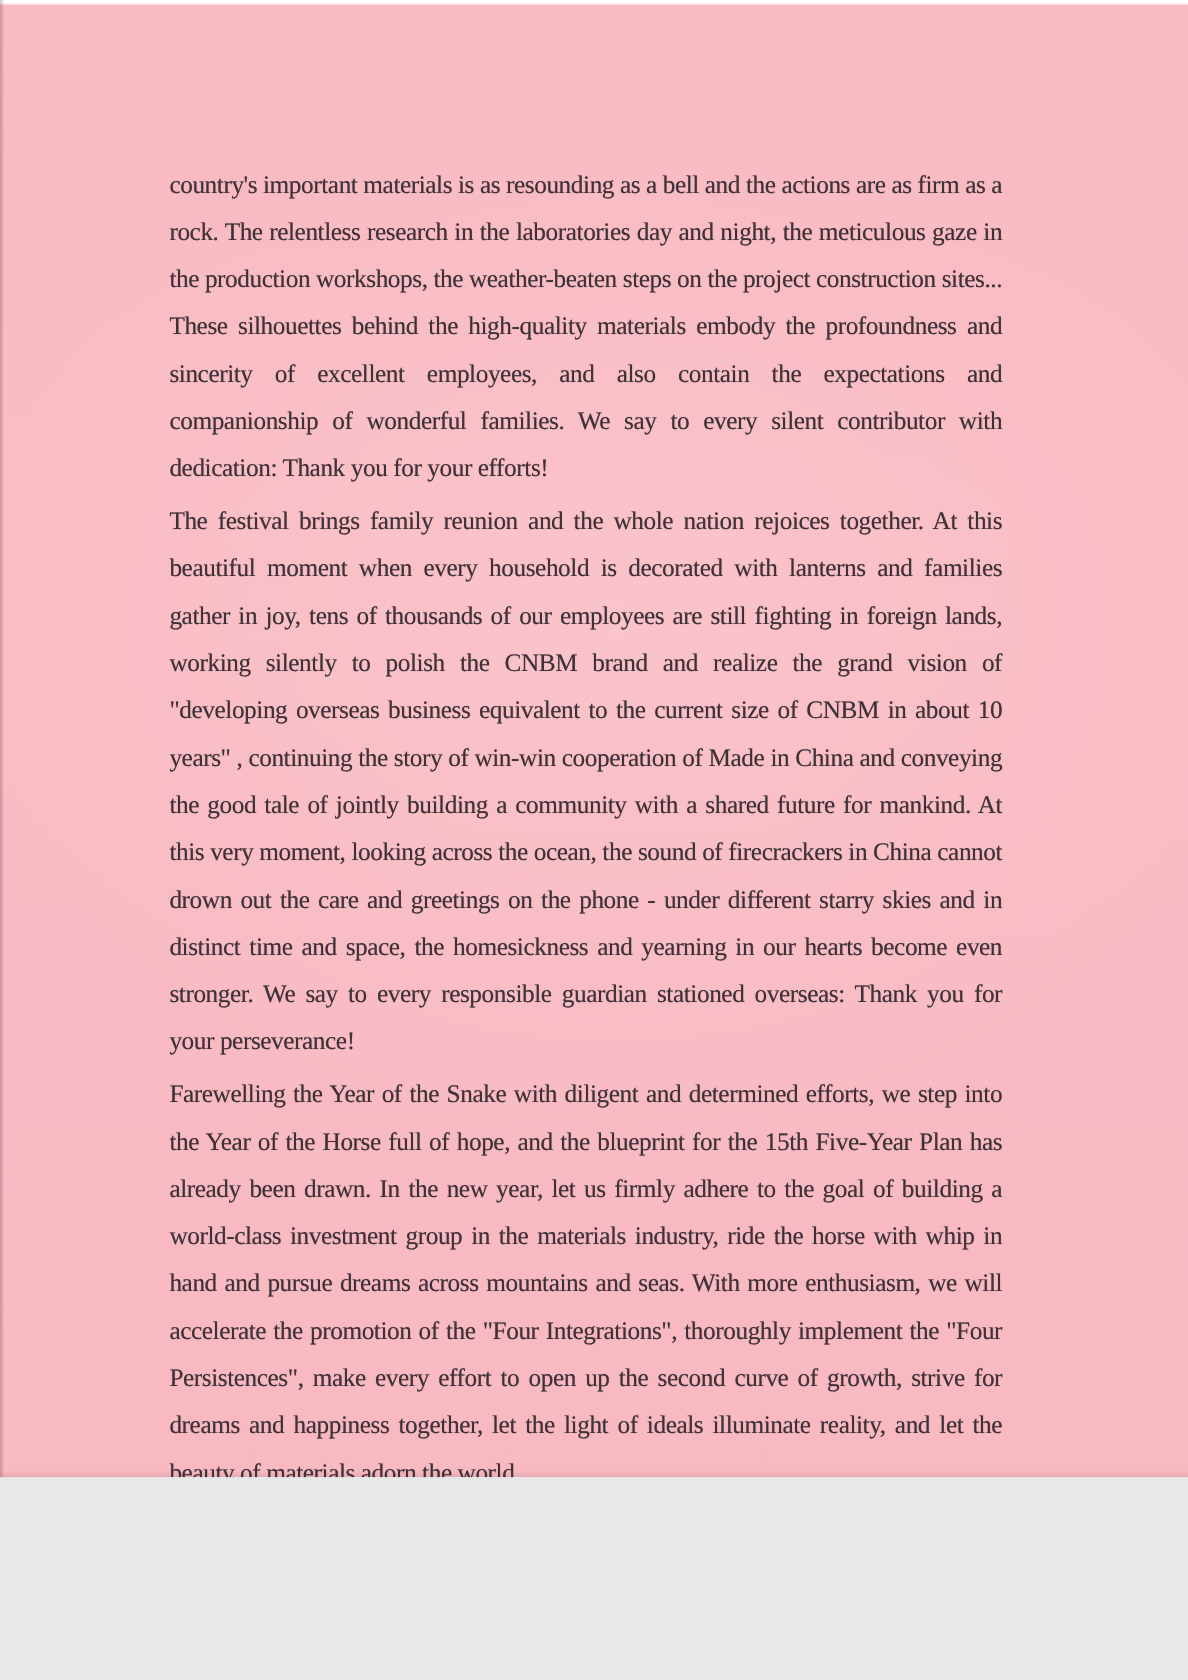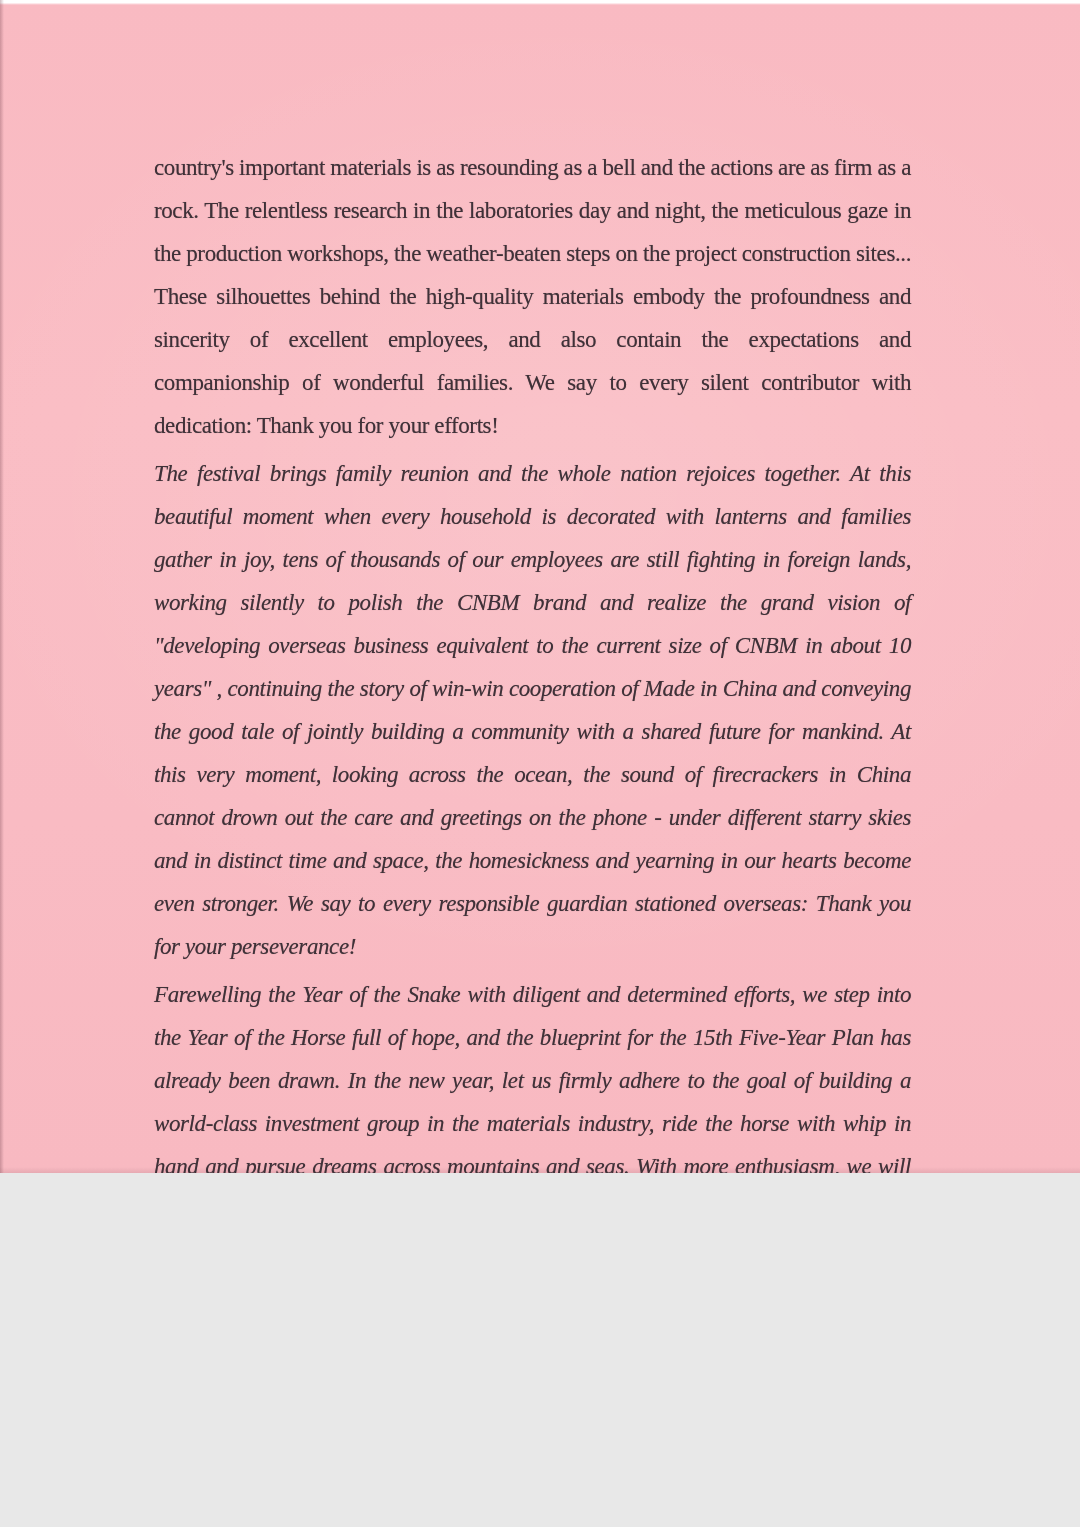--- a/index.html
+++ b/index.html
@@ -3,21 +3,21 @@
 <meta charset="utf-8">
 <style>
   html, body {
     margin: 0;
     padding: 0;
     background: #e8e8e8;
   }
   .page {
     position: relative;
     width: 1080px;
-    height: 1173px;
+    height: 1343px;
     background:
       radial-gradient(ellipse 900px 700px at 52% 42%, rgba(255,255,255,0.10), rgba(255,255,255,0) 70%),
       linear-gradient(180deg, #f9bac2 0%, #fabdc4 35%, #f9bbc3 70%, #f8b9c1 100%);
     overflow: hidden;
     font-family: "Liberation Serif", "DejaVu Serif", serif;
   }
   
   .top-edge {
     position: absolute;
     top: 0; left: 0;
@@ -48,21 +48,20 @@
     line-height: 43px;
     text-align: justify;
     text-shadow: 0 0 0.7px rgba(63,49,56,0.55);
   }
   .body-text p {
     margin: 0;
     padding: 0;
   }
   .body-text p + p {
     margin-top: 5px;
-    font-style: italic;
   }
   .page-number {
     position: absolute;
     top: 1428px;
     left: 0;
     right: 18px;
     text-align: center;
     color: #4a3039;
     font-size: 21px;
     line-height: 30px;

